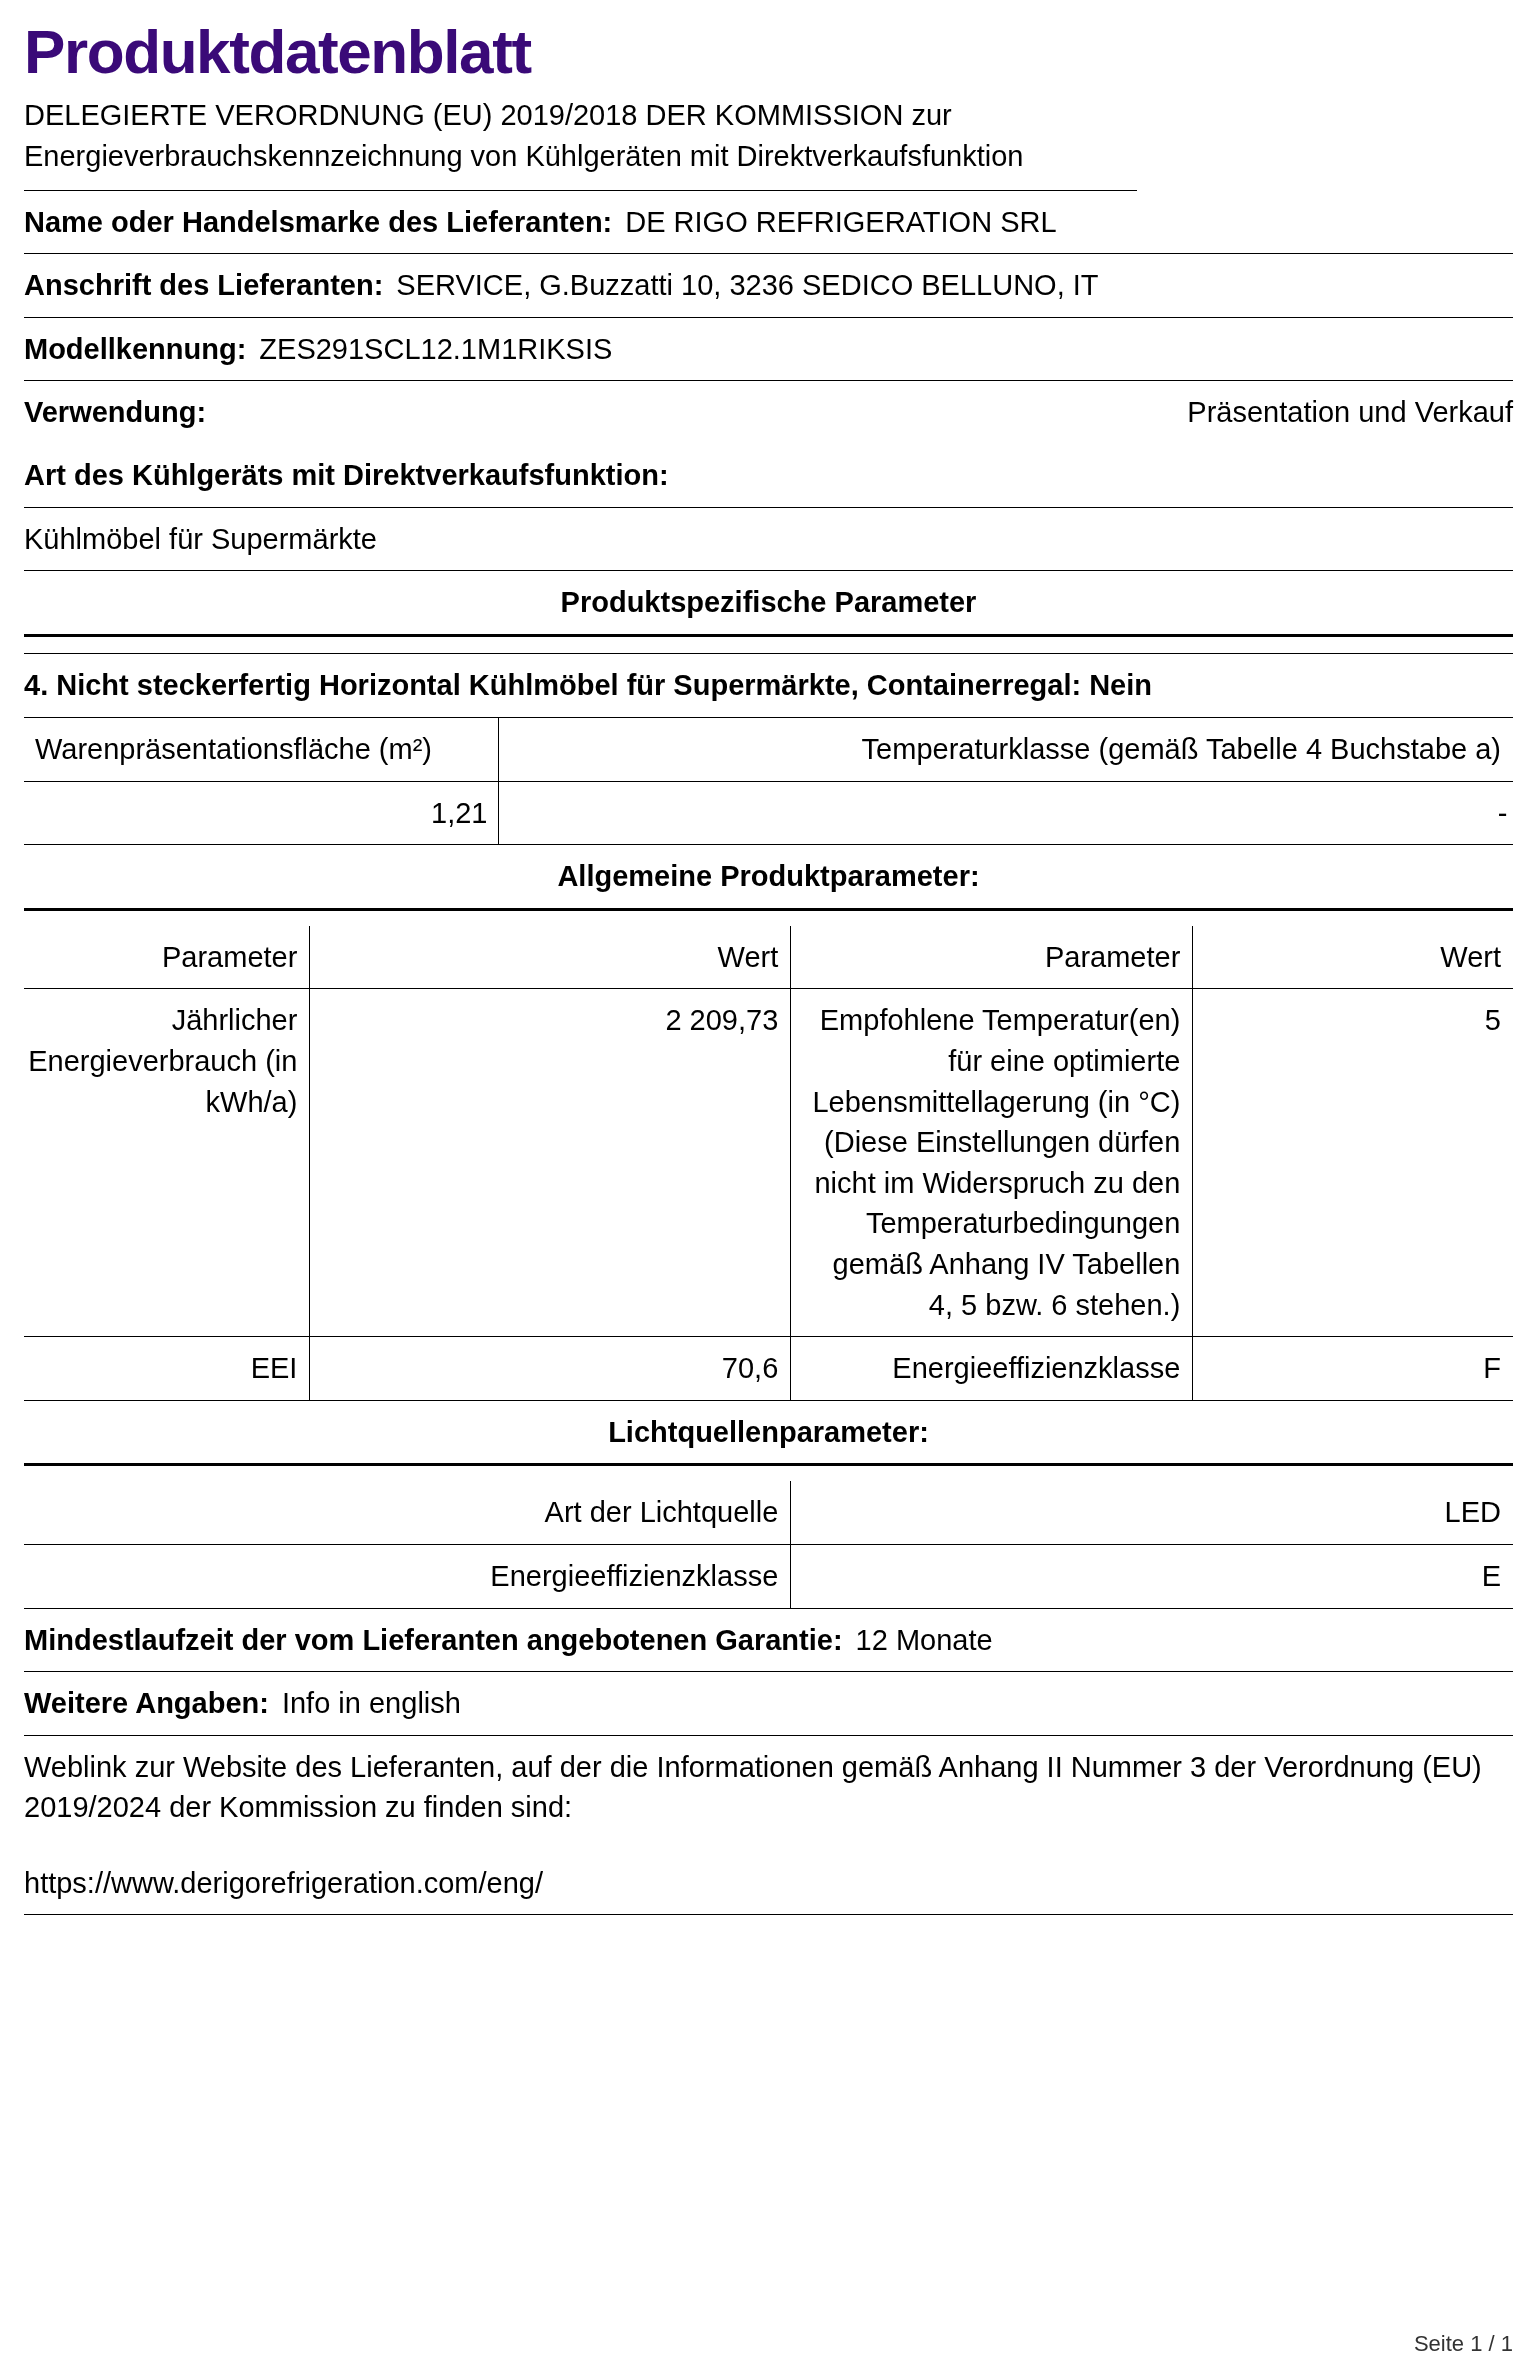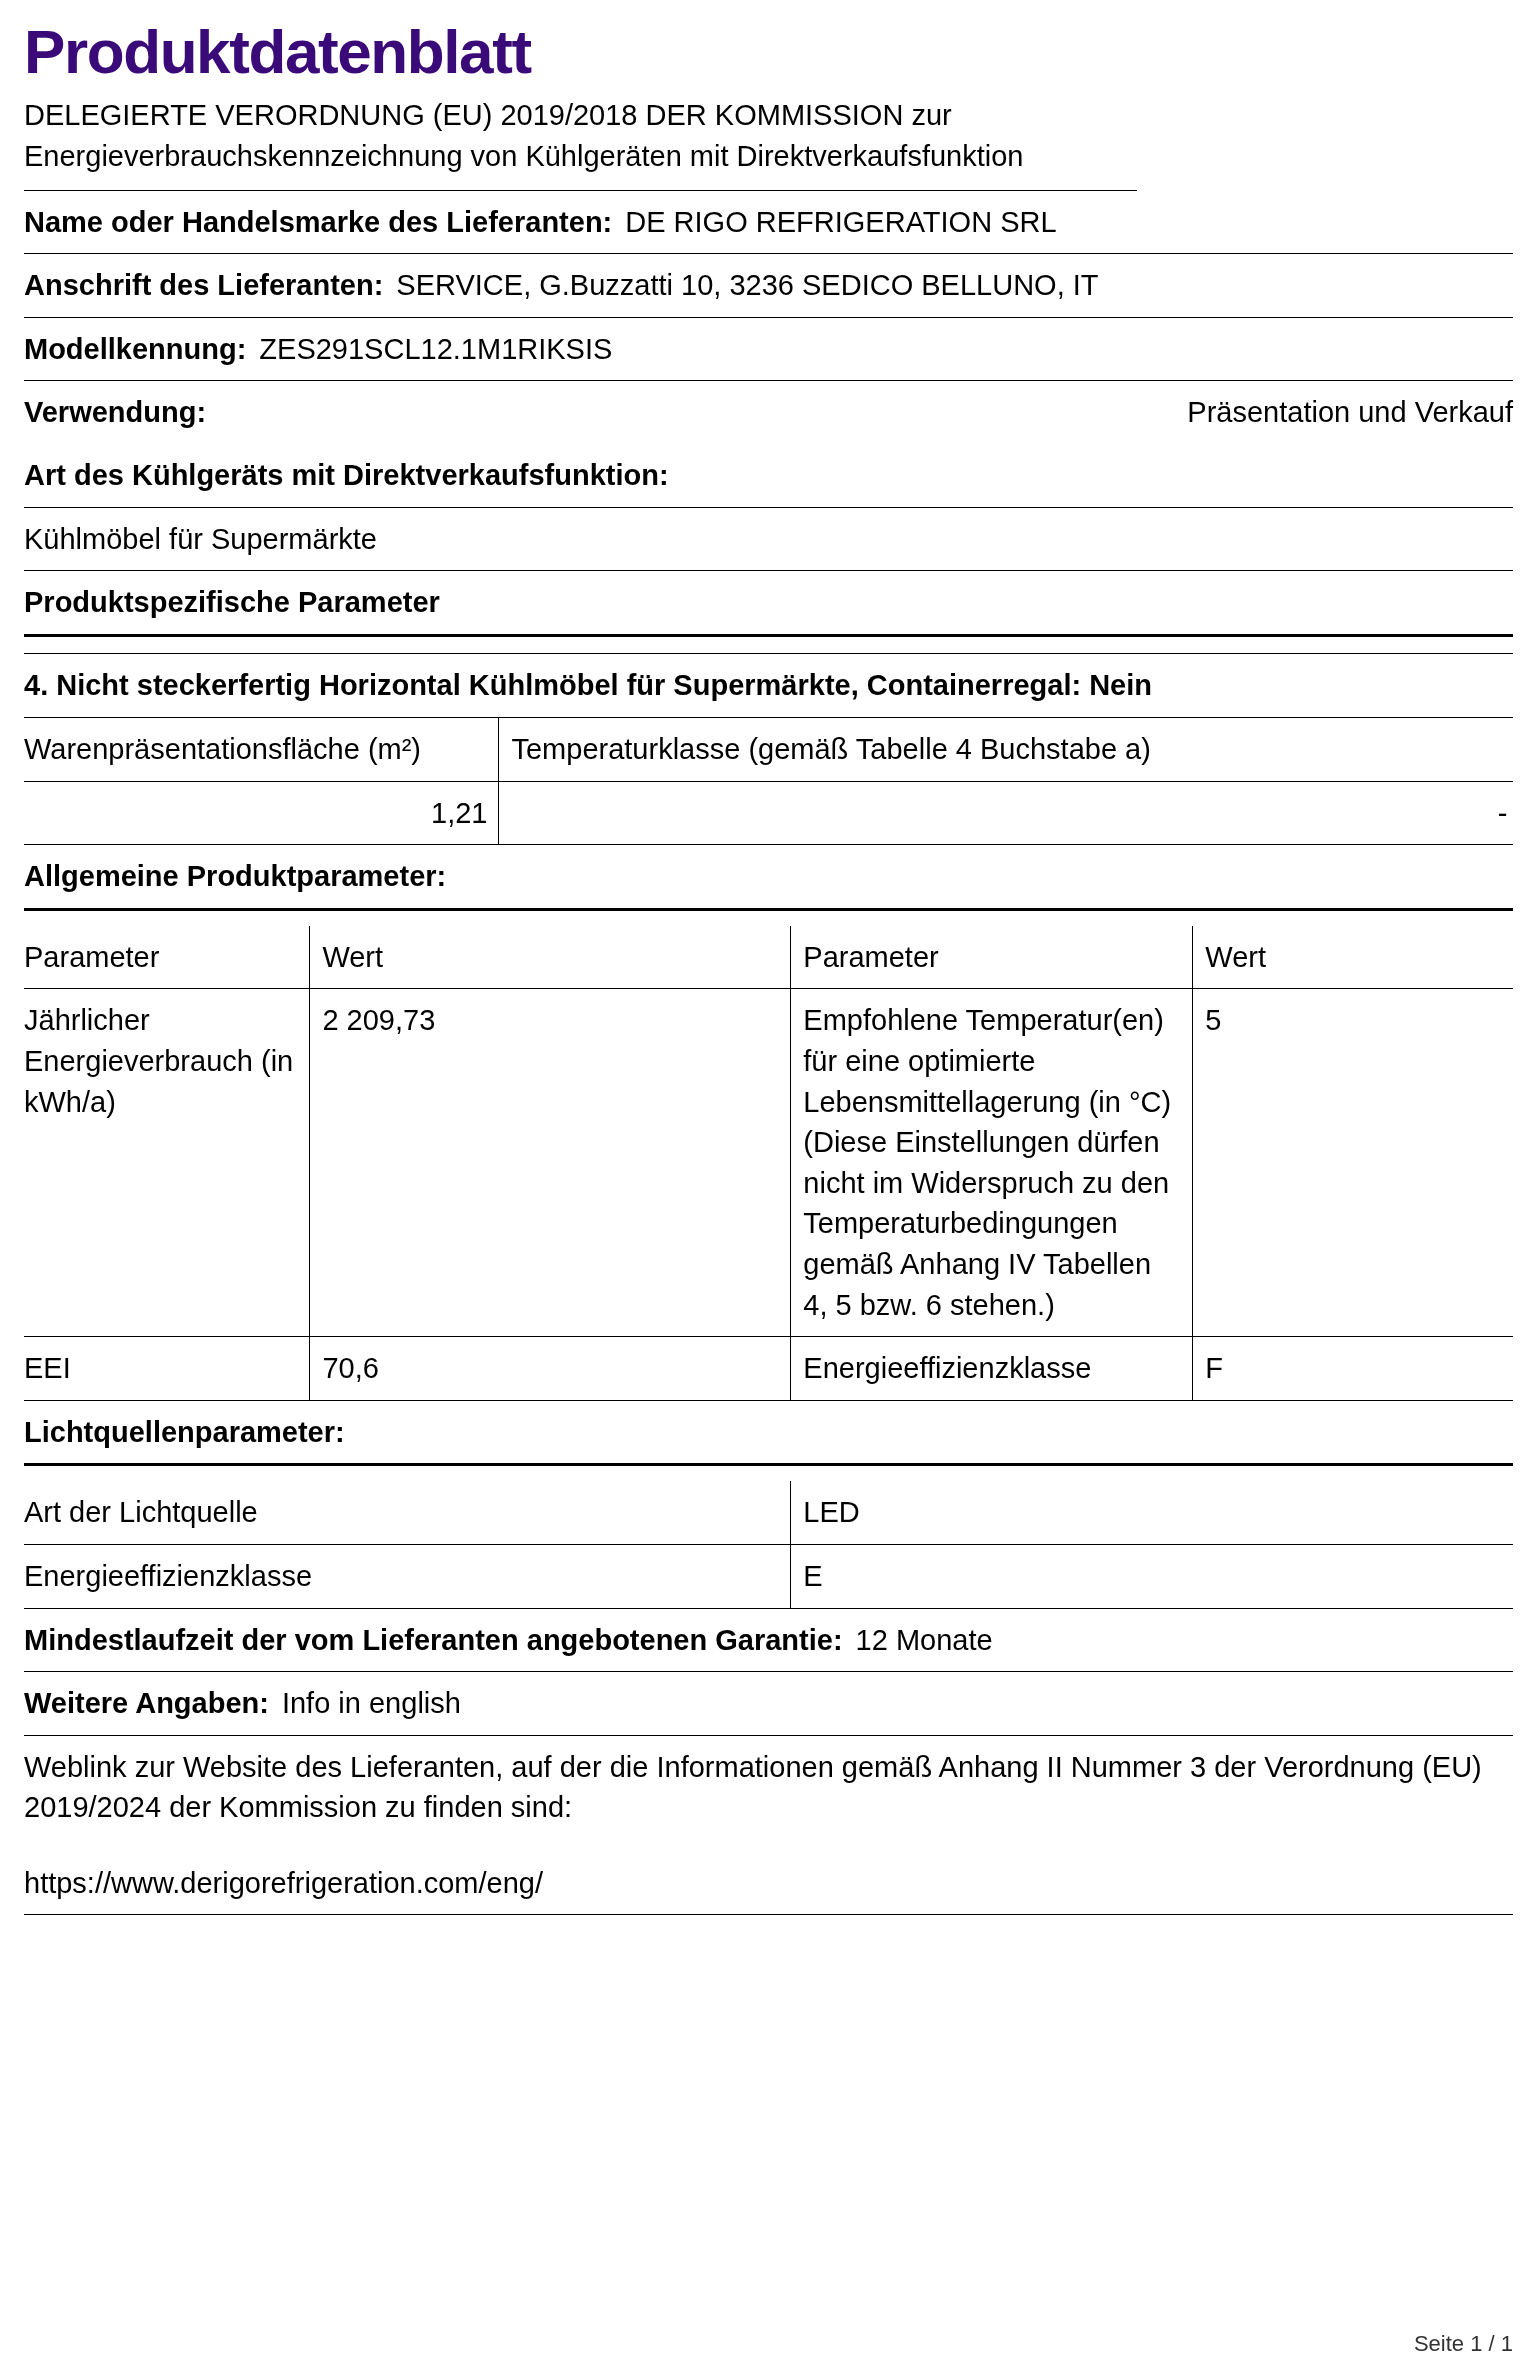--- a/index.html
+++ b/index.html
@@ -9,21 +9,21 @@
     font-family:"Liberation Sans","DejaVu Sans",sans-serif;
     font-size:29px; line-height:1.4; color:#000;
     overflow:hidden;
   }
   .page { padding:13px 24px 0 24px; }
 
   .title { font-size:62px; font-weight:700; letter-spacing:-1.4px; line-height:1.12; margin:3.7px 0 9.3px 0; }
   .regulation { max-width:1113px; padding-bottom:13px; }
 
   .hr  { border-bottom:1.9px solid #000; }
-  .hr-heavy { border-bottom:3.7px solid #000; }
+  .hr-heavy { border-bottom:3.7px solid #000;text-align:center; }
 
   .row { padding:11px 0; }
   .lbl { font-weight:700; }
   .val { margin-left:13px; }
 
   .flex-row { display:flex;justify-content:space-between; }
   .use-label { width:30.7%; flex:none; font-weight:700; }
 
   .family { display:flex; border-bottom:1.9px solid #000; }
   .family-left {
@@ -31,21 +31,21 @@
     padding:11px 18.6px 13px 0; text-align:justify;
     hyphens:auto; -webkit-hyphens:auto;
   }
   .family-right { padding:11px 0 11px 18.6px; }
 
   .section-heading { font-weight:700; }
 
   .boxed-row { border-top:1.9px solid #000; border-bottom:1.9px solid #000; margin-top:16.7px; }
 
   table { border-collapse:collapse; width:100%; table-layout:fixed; }
-  td { vertical-align:top; padding:11px 12px; }
+  td { vertical-align:top; padding:11px 12px;text-align:right; }
   td:first-child { padding-left:0; }
   td.vline { border-right:1.9px solid #000; }
   tr.bb td { border-bottom:1.9px solid #000; }
   td.num { text-align:right; padding-right:11px; }
   td.num-last { text-align:right; padding-right:5.6px; }
   .block-narrow { display:block; max-width:408px; }
   .hyph { hyphens:auto; -webkit-hyphens:auto; }
 
   .mt { margin-top:15px; }
 

